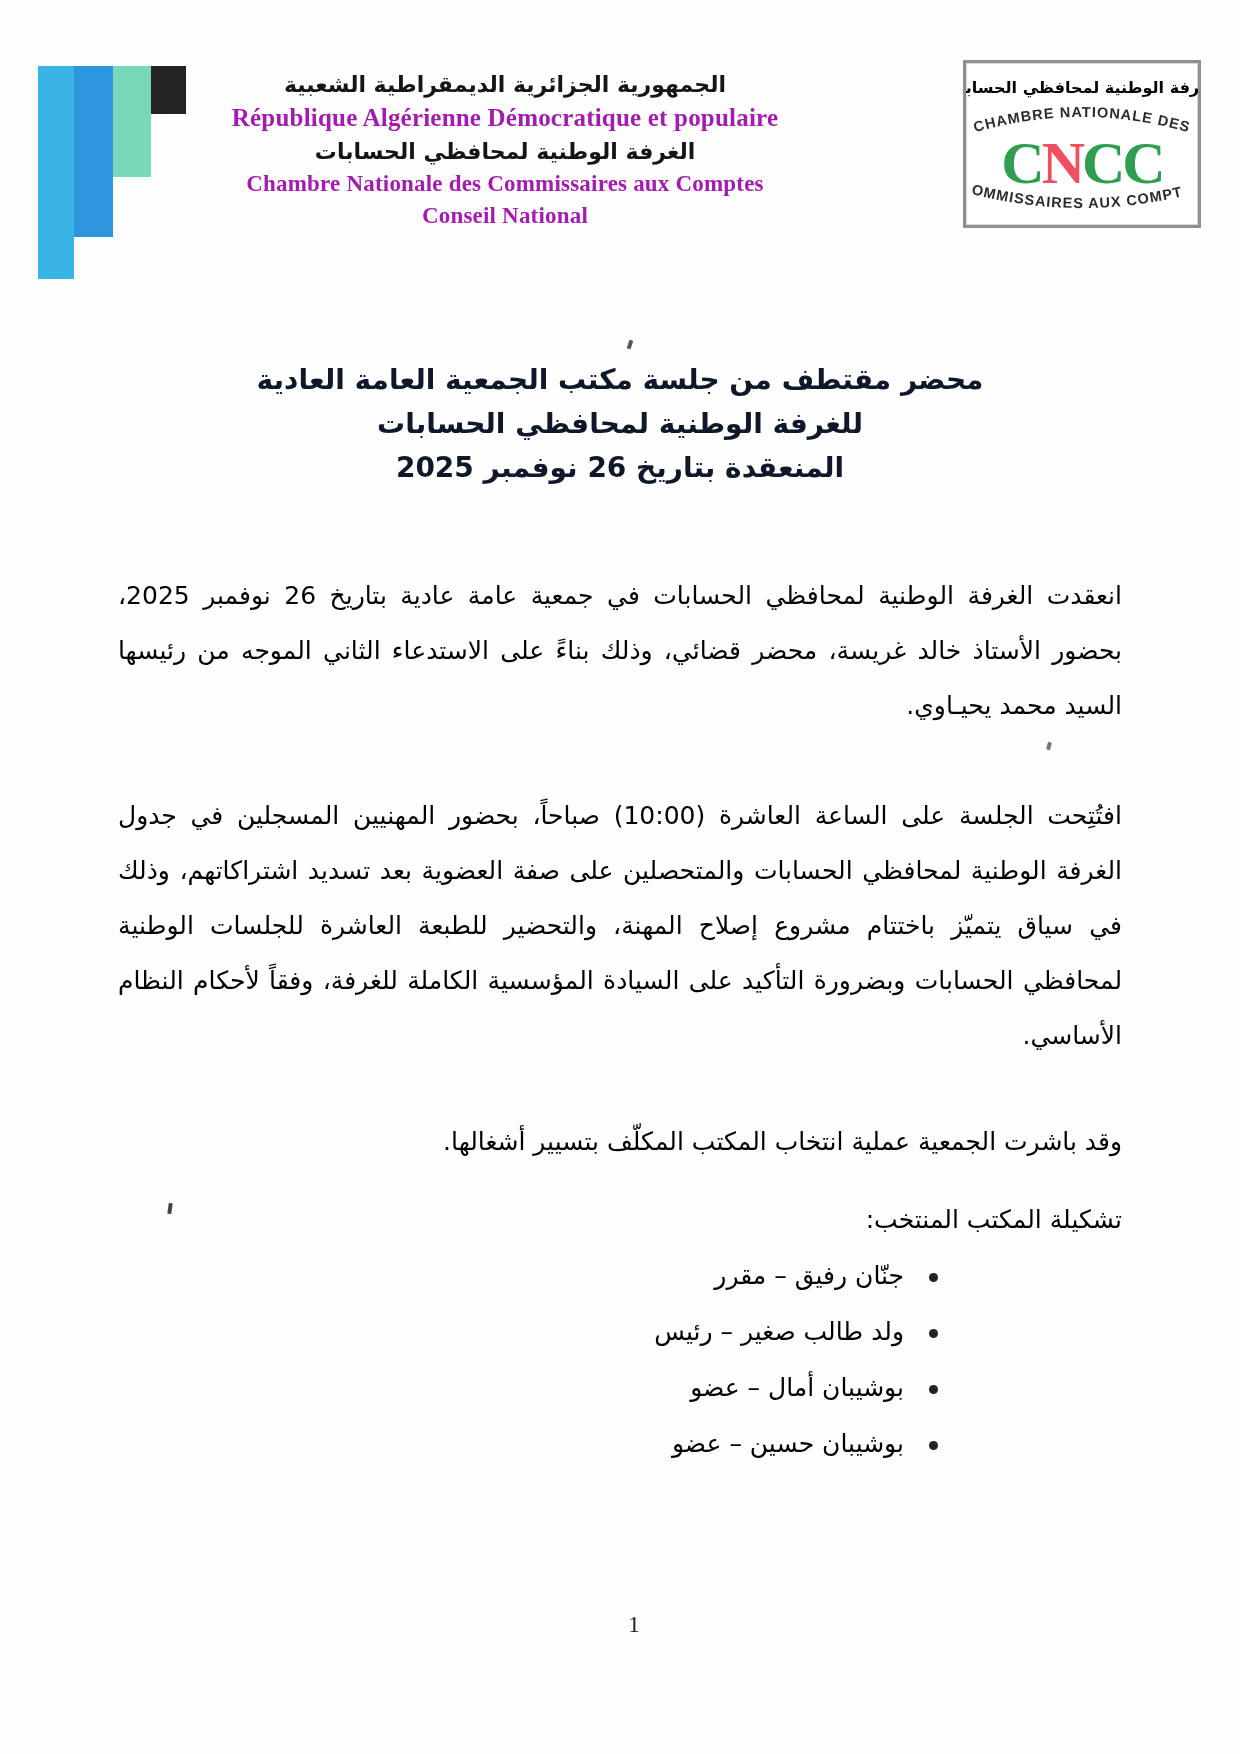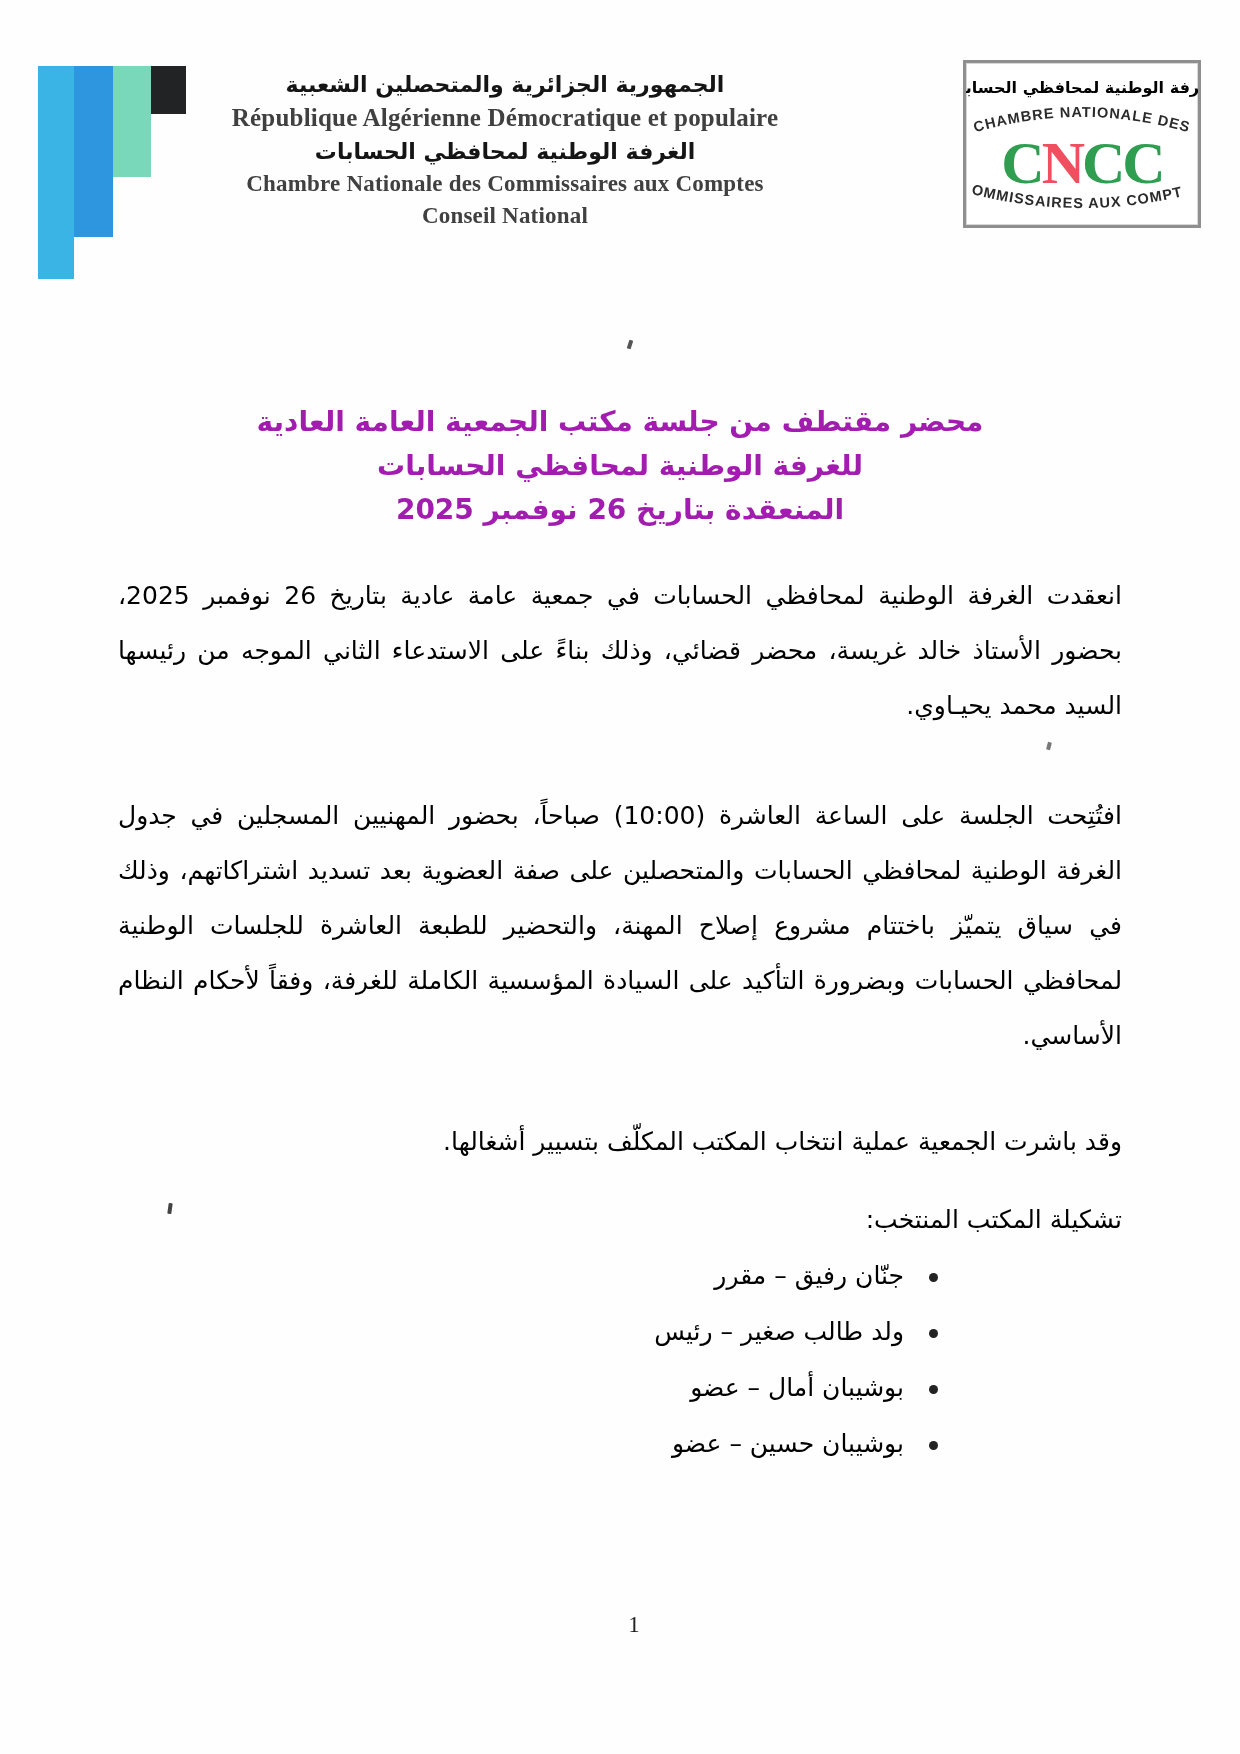--- a/index.html
+++ b/index.html
@@ -26,21 +26,21 @@
     position:absolute;left:205px;top:68px;width:600px;
     text-align:center;
   }
   .lh-ar{
     direction:rtl;
     font-family:"DejaVu Sans",sans-serif;
     font-weight:bold;font-size:22px;line-height:33px;color:#151515;
   }
   .lh-fr{
     font-family:"Liberation Serif","DejaVu Serif",serif;
-    font-weight:bold;font-size:25px;line-height:34px;color:#404040;
+    font-weight:bold;font-size:25px;line-height:34px;color:#a21caf;
     letter-spacing:.2px;
   }
   .lh-fr.small{font-size:23px;line-height:32px;}
 
   
   .seal{
     position:absolute;left:963px;top:60px;width:238px;height:168px;
     background:#fff;border:3px solid #8f8f8f;box-shadow:inset 0 0 0 1px #d8d8d8;
     box-sizing:border-box;
   }
@@ -53,23 +53,23 @@
     font-family:"Liberation Sans","DejaVu Sans",sans-serif;
     font-weight:bold;font-size:14.5px;letter-spacing:1px;fill:#2b2b2b;
   }
   .seal-cncc{
     font-family:"Liberation Serif","DejaVu Serif",serif;
     font-weight:bold;font-size:60px;letter-spacing:-3px;
   }
 
   
   .doc-title{
-    position:absolute;left:0;top:400px;width:1240px;
+    position:absolute;left:0;top:358px;width:1240px;
     direction:rtl;text-align:center;
-    font-weight:bold;font-size:28px;line-height:44px;color:#a21caf;
+    font-weight:bold;font-size:28px;line-height:44px;color:#0f172a;
   }
 
   
   .body-block{
     position:absolute;left:118px;width:1004px;
     direction:rtl;
     font-size:25px;line-height:55px;color:#000000;
     margin:0;
   }
   p.body-block{text-align:justify;}
@@ -109,21 +109,21 @@
 <div class="page">
 
   <div class="logo-left">
     <div class="bar bar1" style="background-color: rgb(58, 180, 229);"></div>
     <div class="bar bar2" style="background-color: rgb(45, 150, 222);"></div>
     <div class="bar bar3" style="background-color: rgb(121, 216, 186);"></div>
     <div class="bar bar4" style="background-color: rgb(33, 35, 37);"></div>
   </div>
 
   <div class="letterhead">
-    <div class="lh-ar">الجمهورية الجزائرية والمتحصلين الشعبية</div>
+    <div class="lh-ar">الجمهورية الجزائرية الديمقراطية الشعبية</div>
     <div class="lh-fr">République Algérienne Démocratique et populaire</div>
     <div class="lh-ar">الغرفة الوطنية لمحافظي الحسابات</div>
     <div class="lh-fr small">Chambre Nationale des Commissaires aux Comptes</div>
     <div class="lh-fr small">Conseil National</div>
   </div>
 
   <div class="seal">
     <svg viewBox="0 0 232 162">
       <text class="seal-ar" x="116" y="30" text-anchor="middle">الغرفة الوطنية لمحافظي الحسابات</text>
       <path id="arcTop" d="M 14 68 Q 116 40 218 68" fill="none"></path>

